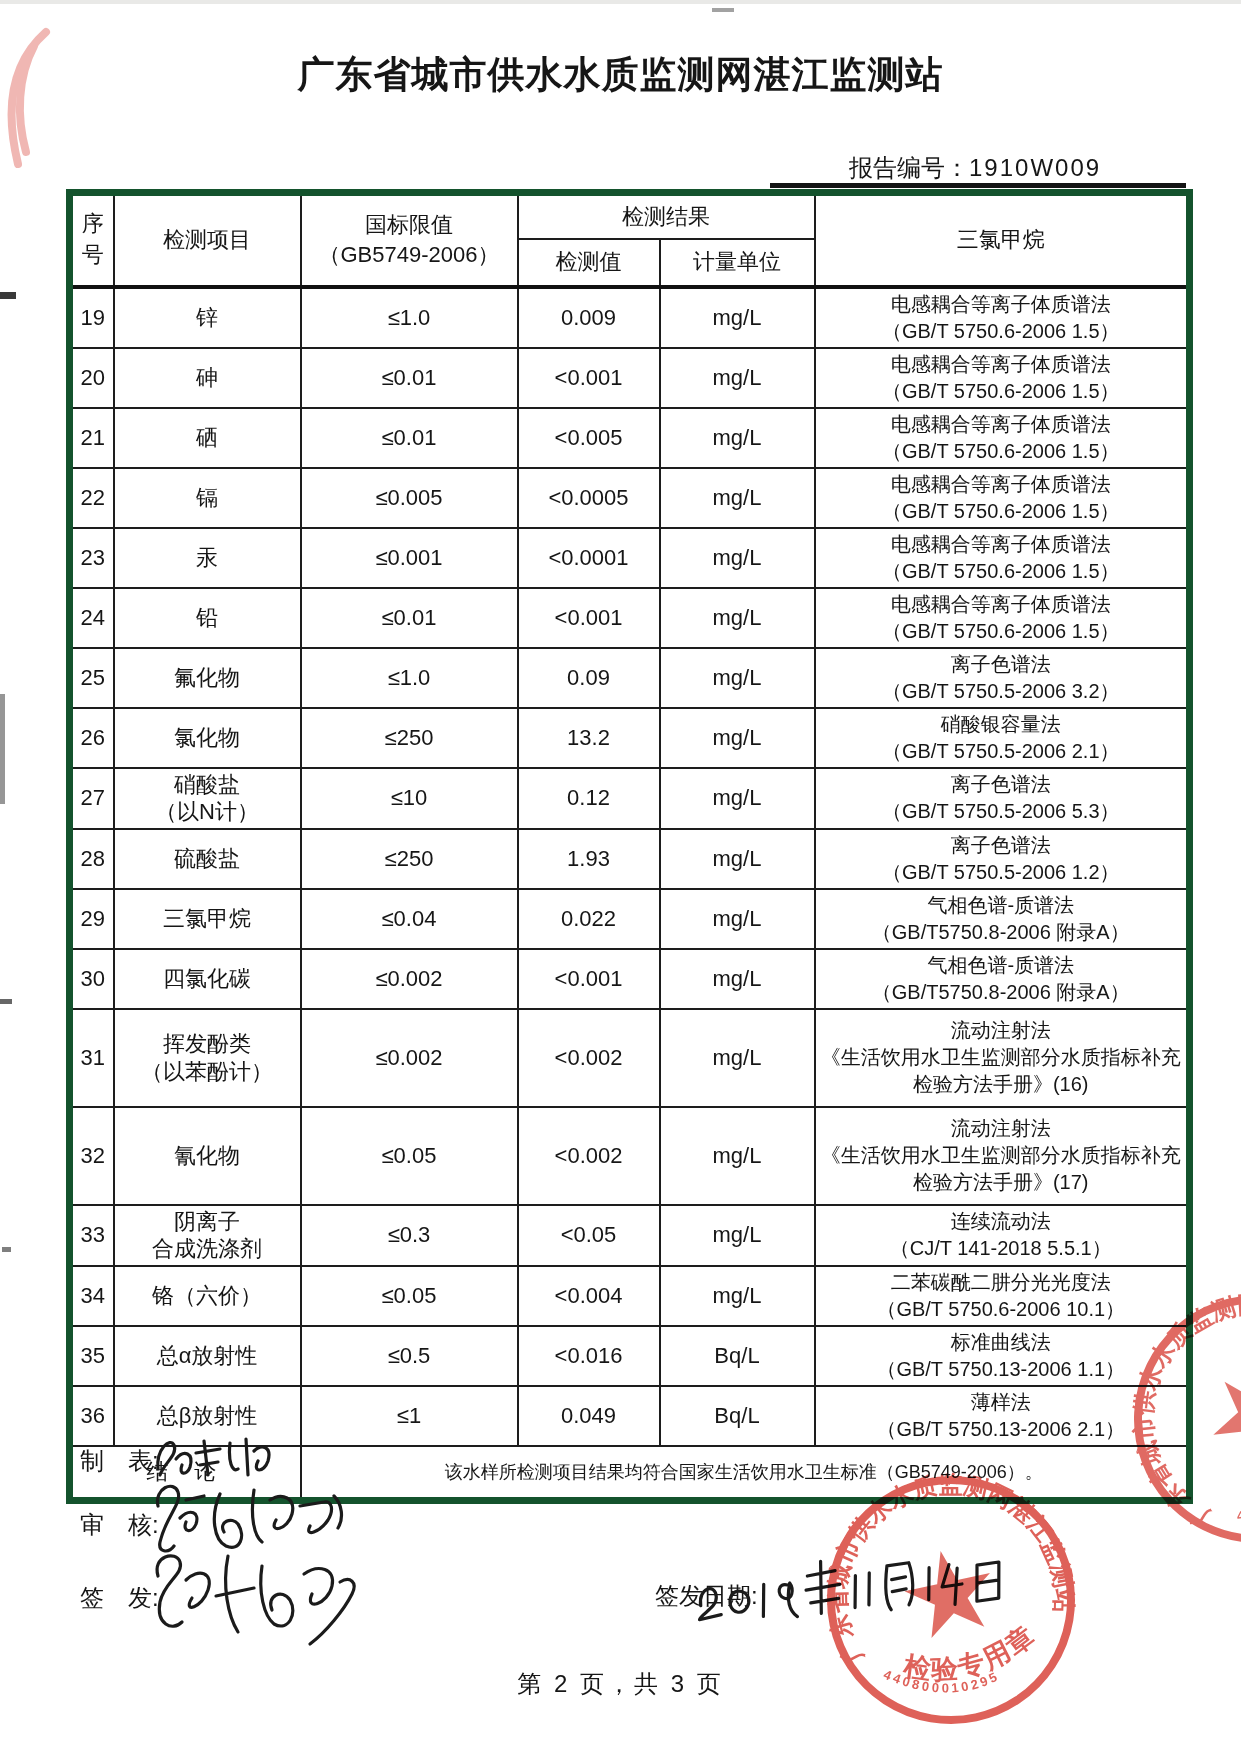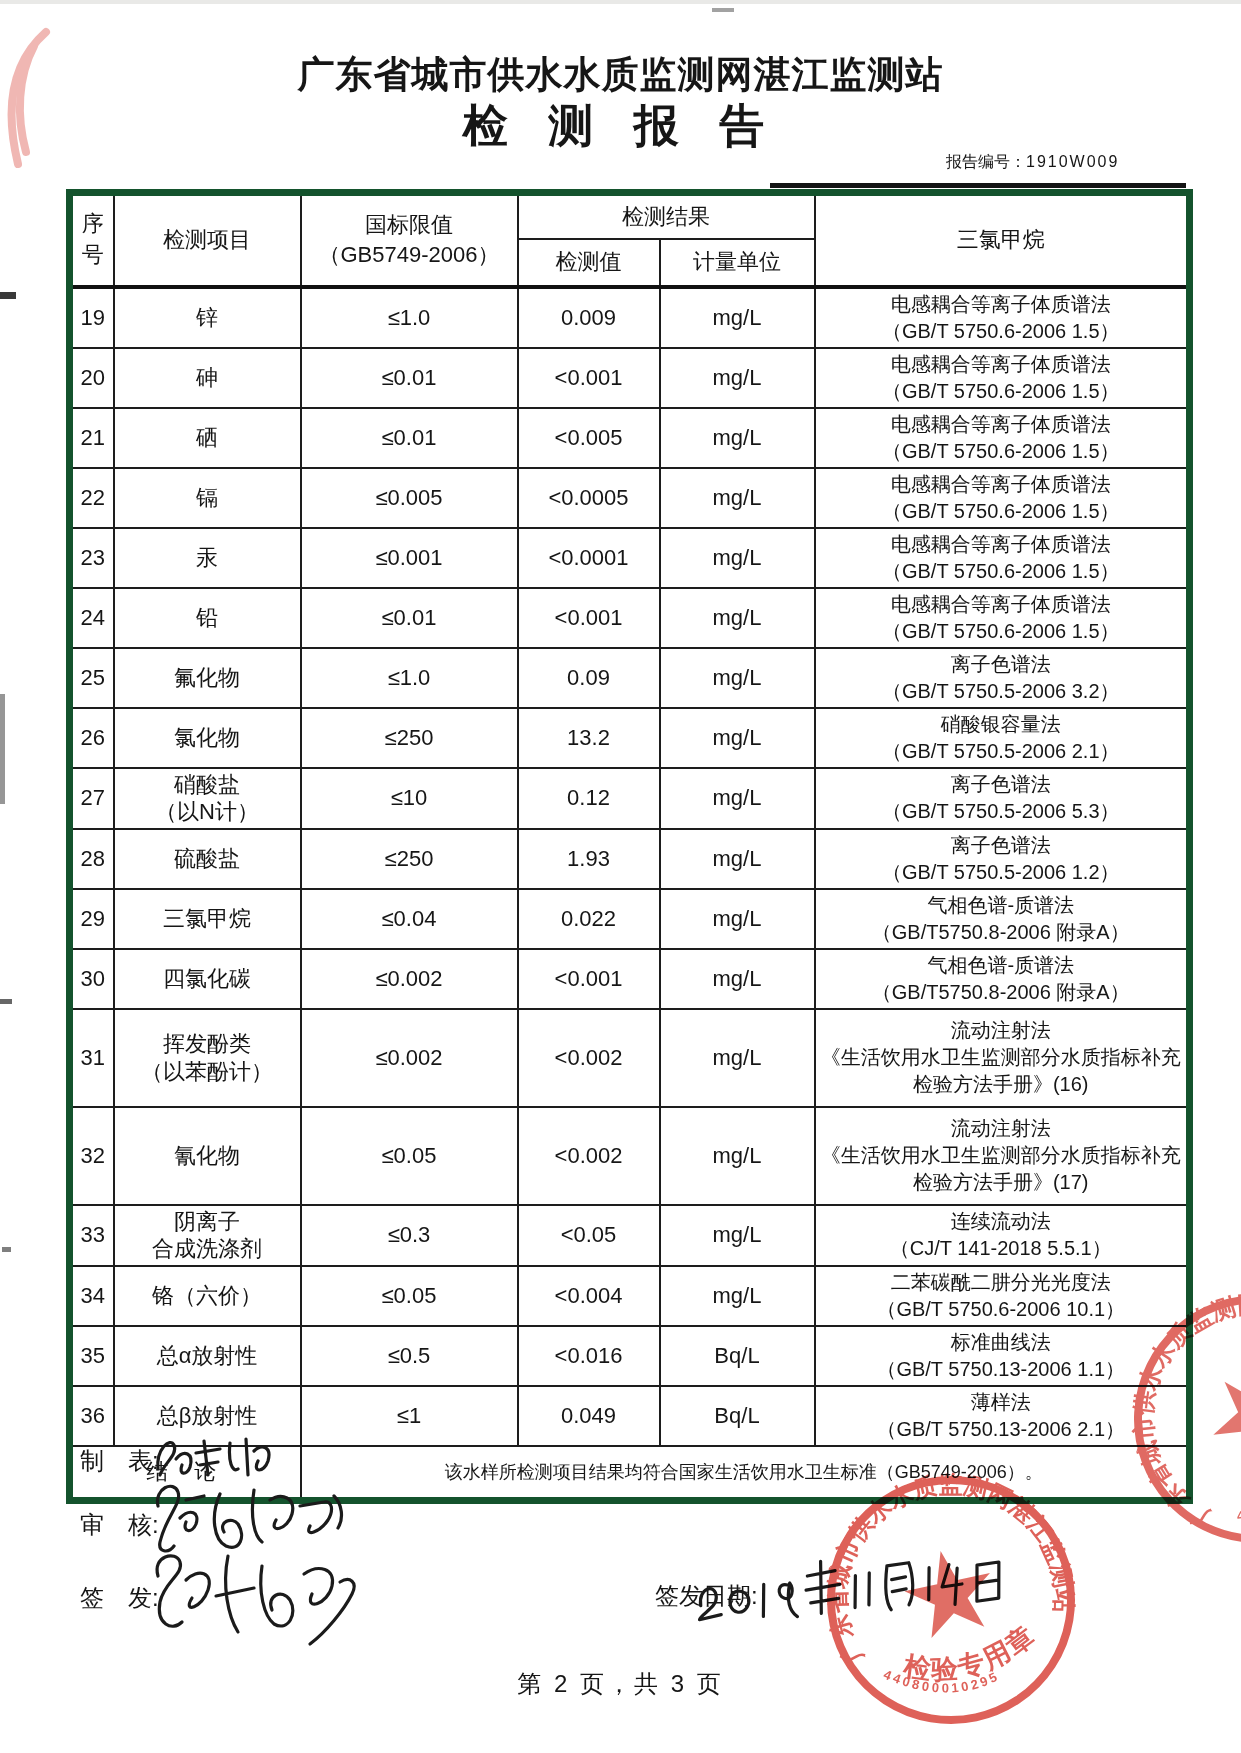--- a/index.html
+++ b/index.html
@@ -6,21 +6,21 @@
   .page {
     position:relative; width:1241px; height:1753px; margin:4px auto;
     background:#ffffff; overflow:hidden;
     font-family:"Liberation Sans","DejaVu Sans",sans-serif; color:#161616;text-decoration:underline;
   }
   
   .org-title { position:absolute; top:46px; left:0; width:100%; text-align:center;
     font-size:37px; font-weight:700; letter-spacing:1px; }
   .report-title { position:absolute; top:92px; left:0; width:100%; text-align:center;
     font-size:45px; font-weight:700; letter-spacing:14px; }
-  .report-no { position:absolute; top:148px; left:946px; font-size:16px; white-space:nowrap; }
+  .report-no { position:absolute; top:148px; left:849px; font-size:24px; white-space:nowrap; }
   .report-no .num { letter-spacing:2px; }
   
   table.report { position:absolute; left:66px; top:185px; width:1120px;
     border-collapse:collapse; table-layout:fixed; border:7px solid #14532d; }
   .report th, .report td { border:2px solid #1d1d1d; text-align:center;
     vertical-align:middle; padding:2px 4px; font-weight:400; }
   .report thead th { font-size:22px; }
   .report thead { border-bottom:4px solid #111; }
   .report thead tr.h1 { height:46px; }
   .report thead tr.h2 { height:48px; }
@@ -55,21 +55,20 @@
   .m3 { left:0; top:995px; width:12px; height:5px; opacity:.65; }
   .m4 { left:2px; top:1243px; width:9px; height:5px; opacity:.55; }
   .m5 { left:712px; top:4px; width:22px; height:4px; opacity:.4; }
 </style>
 </head>
 <body>
 
 <div class="page">
 
   <div class="org-title">广东省城市供水水质监测网湛江监测站</div>
-  <div class="report-title">检 测 报 告</div>
   <div class="report-no">
     <span>报告编号：</span><span class="num">1910W009</span>
   </div>
   <div class="topbar-extra"></div>
 
   <table class="report">
     <colgroup>
       <col style="width:44px">
         <col style="width:187px">
         <col style="width:217px">

